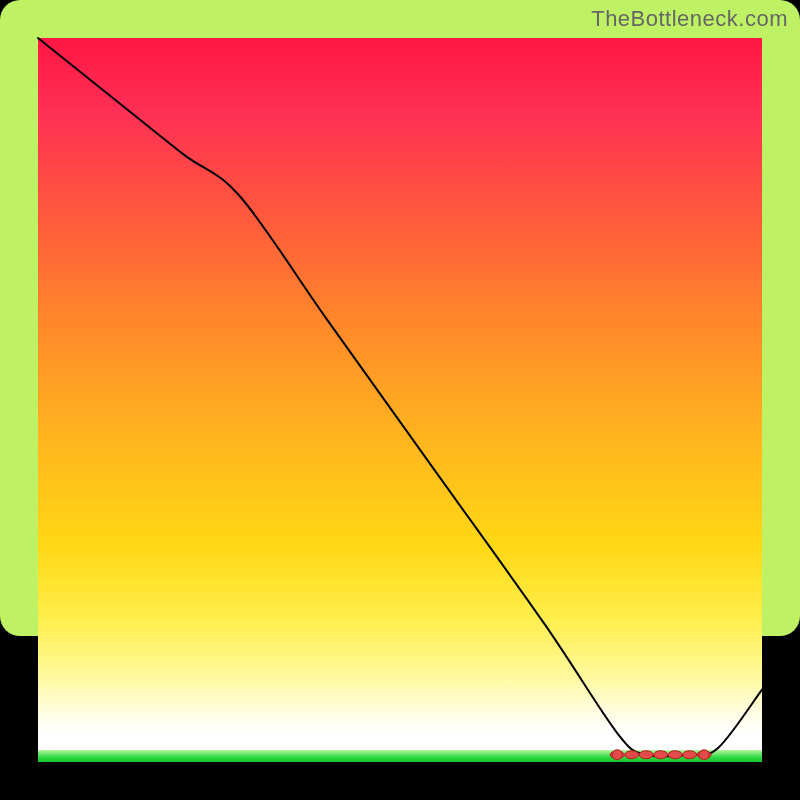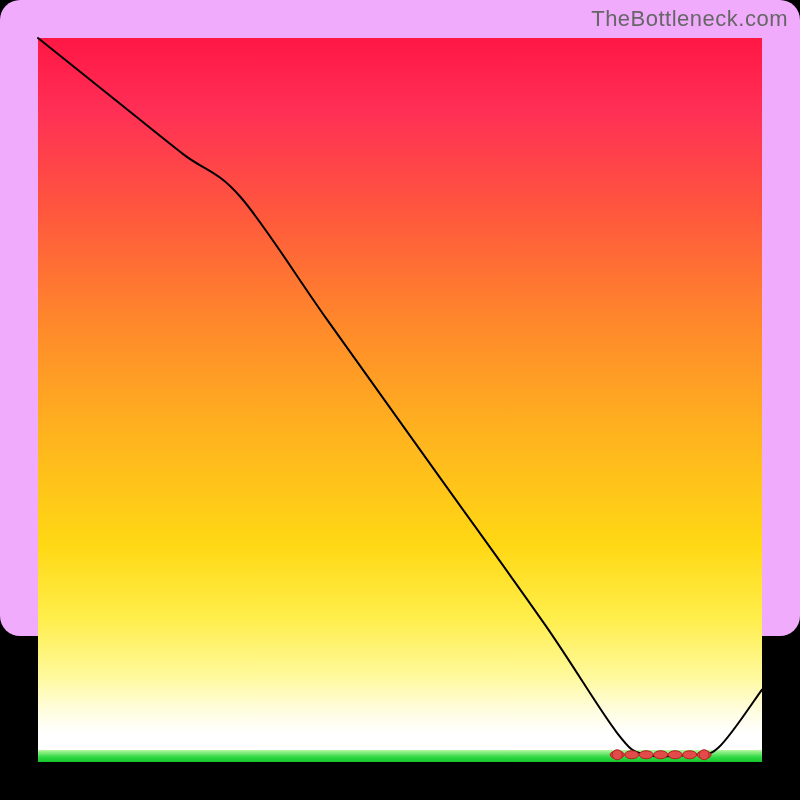--- a/index.html
+++ b/index.html
@@ -8,21 +8,21 @@
     width: 800px;
     height: 800px;
     background: #000;
     font-family: Arial, Helvetica, sans-serif;
     overflow: hidden;
   }
   .frame {
     position: relative;
     width: 800px;
     height: 636px;
-    background: #f0abfc;
+    background: #bef264;
     border-radius: 20px;
   }
   .watermark {
     position: absolute;
     top: 6px;
     right: 12px;
     color: #666;
     font-size: 22px;
     letter-spacing: 0.5px;
     user-select: none;

